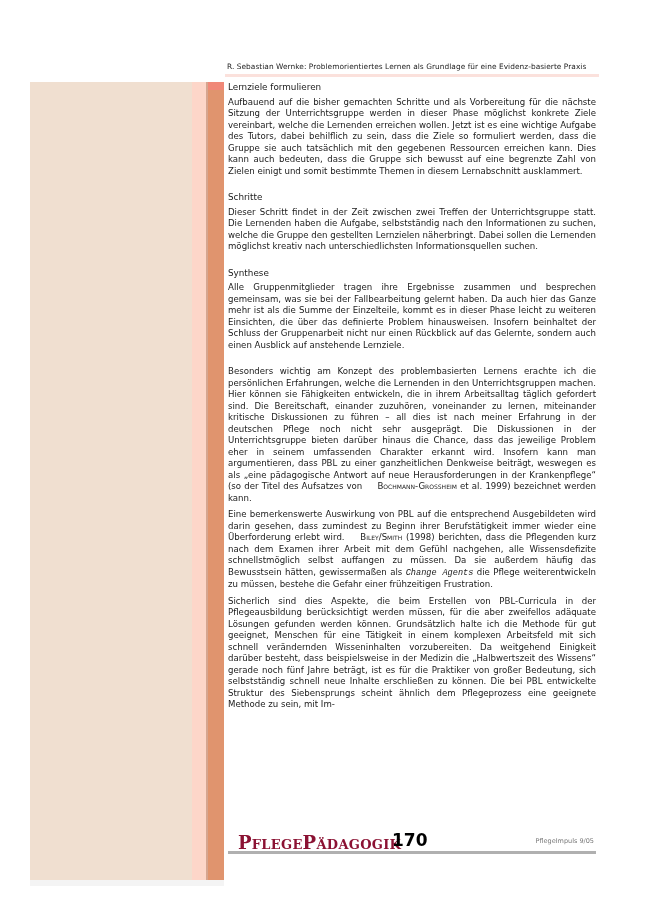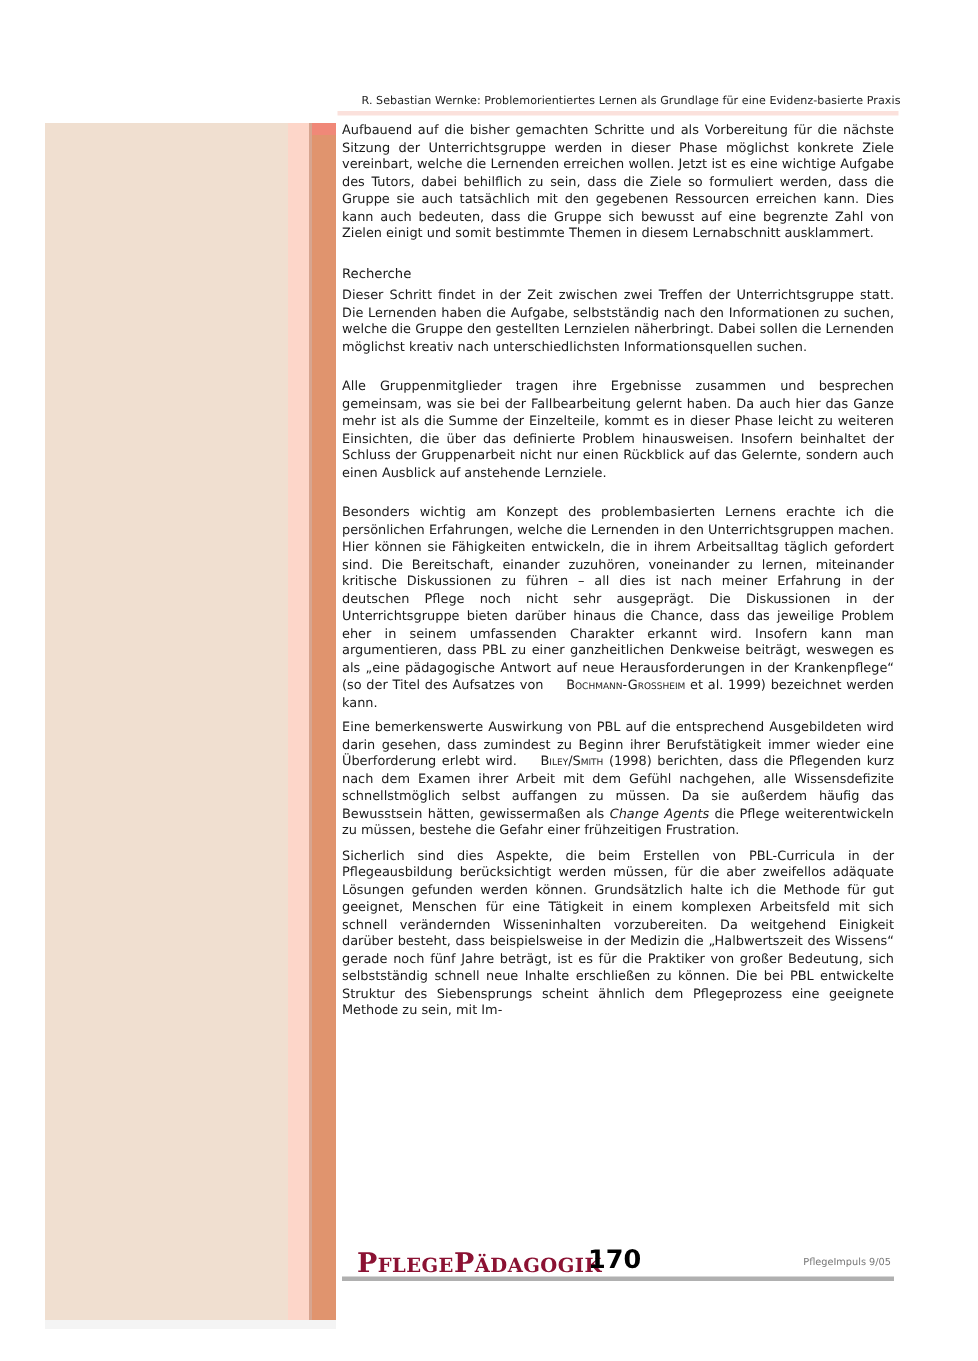--- a/index.html
+++ b/index.html
@@ -7,32 +7,32 @@
            font-family: "DejaVu Sans", sans-serif; color: #1a1a1a; }
 
     .side-panel { position: absolute; left: 30px; top: 82px; width: 194px; height: 798px; }
     .side-beige { position: absolute; left: 0; top: 0; width: 162px; height: 100%; background: #f0dfd0; }
     .side-pink  { position: absolute; left: 162px; top: 0; width: 14px; height: 100%; background: #fdd6c9; }
     .side-line  { position: absolute; left: 176px; top: 0; width: 2px; height: 100%; background: #d6a590; }
     .side-orange{ position: absolute; left: 178px; top: 0; width: 16px; height: 100%; background: #e0946e; }
     .side-orange-top { position: absolute; left: 178px; top: 0; width: 16px; height: 8px; background: #f08878; }
     .side-shadow { position: absolute; left: 0; top: 798px; width: 194px; height: 6px; background: #f4f4f4; }
 
-    .running-head { position: absolute; left: 241px; top: 62px; width: 372px; font-size: 7.4px;
+    .running-head { position: absolute; left: 227px; top: 62px; width: 372px; font-size: 7.4px;
                     letter-spacing: 0.05px; white-space: nowrap; color: #222; }
     .running-head-rule { position: absolute; left: 225px; top: 74px; width: 374px; height: 3px; background: #fbe1dc; }
 
     .content { position: absolute; left: 228px; top: 82px; width: 368px; font-size: 8.6px; line-height: 11.5px; }
     .subhead { font-size: 8.8px; margin: 0 0 3px 0; }
     .para { text-align: justify; margin: 0; }
     .para + .para { margin-top: 5px; }
     .block { margin-bottom: 15px; }
     .section-title { color: #8b1233; font-weight: bold; font-size: 12.5px; margin: 6px 0 10px 0; letter-spacing: 0.2px; }
     .sc { font-variant: small-caps; padding-left: 12px; }
-    .it { font-style: italic; }
+    .it { font-style: italic; font-family: Liberation Mono, monospace; }
 
     .footer { position: absolute; left: 228px; top: 832px; width: 372px; height: 22px; }
     .footer-logo { position: absolute; left: 0; top: 0; font-family: "DejaVu Serif", serif; font-weight: bold;
                    color: #8b1233; font-size: 18px; font-variant: small-caps; letter-spacing: 0.3px; margin-left: 10px; }
     .footer-page { position: absolute; left: 164px; top: -2px; font-weight: bold; color: #000000; font-size: 17px; }
     .footer-issue { position: absolute; right: 6px; top: 5px; font-size: 6.5px; color: #777; }
     .footer-rule { position: absolute; left: 0; top: 19px; width: 368px; height: 3px; background: #b0b0b0; }
   </style>
 </head>
 <body>
@@ -44,27 +44,29 @@
   <div class="side-orange"></div>
   <div class="side-orange-top"></div>
   <div class="side-shadow"></div>
 </div>
 
 <div class="running-head">R. Sebastian Wernke: Problemorientiertes Lernen als Grundlage für eine Evidenz-basierte Praxis</div>
 <div class="running-head-rule"></div>
 
 <div class="content">
   <div class="block">
+    <div class="subhead">Lernziele formulieren</div>
     <p class="para">Aufbauend auf die bisher gemachten Schritte und als Vorbereitung für die nächste Sitzung der Unterrichtsgruppe werden in dieser Phase möglichst konkrete Ziele vereinbart, welche die Lernenden erreichen wollen. Jetzt ist es eine wichtige Aufgabe des Tutors, dabei behilflich zu sein, dass die Ziele so formuliert werden, dass die Gruppe sie auch tatsächlich mit den gegebenen Ressourcen erreichen kann. Dies kann auch bedeuten, dass die Gruppe sich bewusst auf eine begrenzte Zahl von Zielen einigt und somit bestimmte Themen in diesem Lernabschnitt ausklammert.</p>
   </div>
   <div class="block">
-    <div class="subhead">Recherche</div>
+    <div class="subhead">Schritte</div>
     <p class="para">Dieser Schritt findet in der Zeit zwischen zwei Treffen der Unterrichtsgruppe statt. Die Lernenden haben die Aufgabe, selbstständig nach den Informationen zu suchen, welche die Gruppe den gestellten Lernzielen näherbringt. Dabei sollen die Lernenden möglichst kreativ nach unterschiedlichsten Informationsquellen suchen.</p>
   </div>
   <div class="block">
+    <div class="subhead">Synthese</div>
     <p class="para">Alle Gruppenmitglieder tragen ihre Ergebnisse zusammen und besprechen gemeinsam, was sie bei der Fallbearbeitung gelernt haben. Da auch hier das Ganze mehr ist als die Summe der Einzelteile, kommt es in dieser Phase leicht zu weiteren Einsichten, die über das definierte Problem hinausweisen. Insofern beinhaltet der Schluss der Gruppenarbeit nicht nur einen Rückblick auf das Gelernte, sondern auch einen Ausblick auf anstehende Lernziele.</p>
   </div>
 
 
   <p class="para"><span>Besonders wichtig am Konzept des problembasierten Lernens erachte ich die persönlichen Erfahrungen, welche die Lernenden in den Unterrichtsgruppen machen. Hier können sie Fähigkeiten entwickeln, die in ihrem Arbeitsalltag täglich gefordert sind. Die Bereitschaft, einander zuzuhören, voneinander zu lernen, miteinander kritische Diskussionen zu führen – all dies ist nach meiner Erfahrung in der deutschen Pflege noch nicht sehr ausgeprägt. Die Diskussionen in der Unterrichtsgruppe bieten darüber hinaus die Chance, dass das jeweilige Problem eher in seinem umfassenden Charakter erkannt wird. Insofern kann man argumentieren, dass PBL zu einer ganzheitlichen Denkweise beiträgt, weswegen es als „eine pädagogische Antwort auf neue Herausforderungen in der Krankenpflege“ (so der Titel des Aufsatzes von </span><span class="sc">Bochmann-Grossheim</span><span> et al. 1999) bezeichnet werden kann.</span></p>
 
   <p class="para"><span>Eine bemerkenswerte Auswirkung von PBL auf die entsprechend Ausgebildeten wird darin gesehen, dass zumindest zu Beginn ihrer Berufstätigkeit immer wieder eine Überforderung erlebt wird. </span><span class="sc">Biley/Smith</span><span> (1998) berichten, dass die Pflegenden kurz nach dem Examen ihrer Arbeit mit dem Gefühl nachgehen, alle Wissensdefizite schnellstmöglich selbst auffangen zu müssen. Da sie außerdem häufig das Bewusstsein hätten, gewissermaßen als </span><span class="it">Change Agents</span><span> die Pflege weiterentwickeln zu müssen, bestehe die Gefahr einer frühzeitigen Frustration.</span></p>
 
   <p class="para">Sicherlich sind dies Aspekte, die beim Erstellen von PBL-Curricula in der Pflegeausbildung berücksichtigt werden müssen, für die aber zweifellos adäquate Lösungen gefunden werden können. Grundsätzlich halte ich die Methode für gut geeignet, Menschen für eine Tätigkeit in einem komplexen Arbeitsfeld mit sich schnell verändernden Wisseninhalten vorzubereiten. Da weitgehend Einigkeit darüber besteht, dass beispielsweise in der Medizin die „Halbwertszeit des Wissens“ gerade noch fünf Jahre beträgt, ist es für die Praktiker von großer Bedeutung, sich selbstständig schnell neue Inhalte erschließen zu können. Die bei PBL entwickelte Struktur des Siebensprungs scheint ähnlich dem Pflegeprozess eine geeignete Methode zu sein, mit Im-</p>
 </div>

